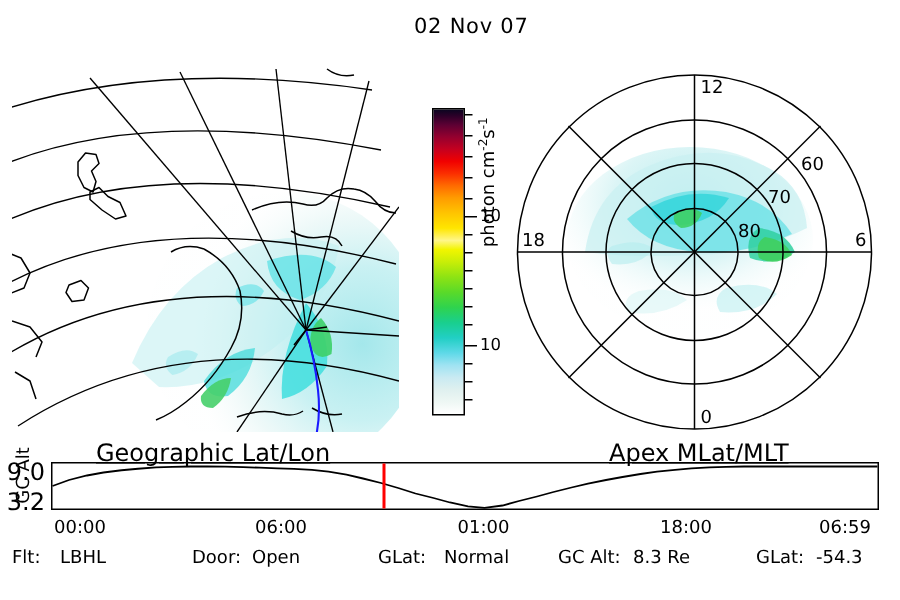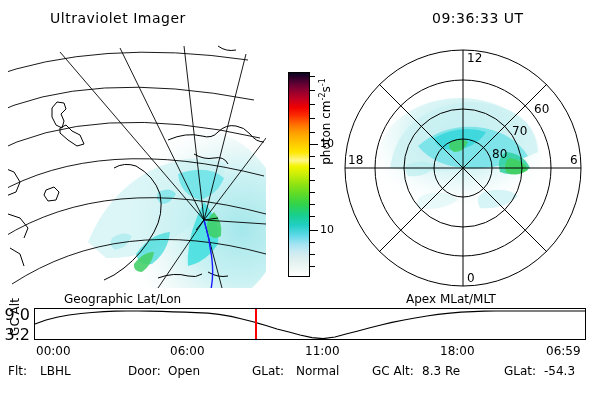--- a/index.html
+++ b/index.html
@@ -86,23 +86,24 @@
     font-size: 12px;
     transform: rotate(-90deg);
     transform-origin: 50% 50%;
     text-align: center;
     white-space: nowrap;
   }
   #cb-axis-label sup { font-size: 8px; vertical-align: super; }
 
   
   .panel-caption {
-    font-size: 12px;
+    font-size: 16px;
     white-space: nowrap;
     top: 292px;
+    text-decoration: underline;
   }
   #geo-caption  { left: 64px; }
   #apex-caption { left: 406px; }
 
   
   #orbit-strip { left: 34px; top: 308px; width: 552px; height: 32px; }
   #orbit-frame {
     left: 0; top: 0; width: 552px; height: 32px;
     border: 1px solid #000;
     box-sizing: border-box;
@@ -138,22 +139,21 @@
   }
   .status-row { position: absolute; left: 0; width: 590px; height: 16px; }
   #status-row-0 { top: 0; }
   #status-row-1 { top: 16px; }
   .status-cell { position: absolute; white-space: nowrap; }
 </style>
 </head>
 <body>
 
 <div id="header" class="abs">
-  <span class="abs h-title">Ultraviolet Imager</span>
-  <span class="abs h-time">09:36:33 UT</span>
+  <span class="abs h-date">02 Nov 07</span>
 </div>
 
 <div id="geo-panel" class="abs">
   <svg width="258" height="246" viewBox="0 0 258 246">
     <defs>
       <clipPath id="geoclip">
           <rect x="0" y="0" width="258" height="246"></rect>
         </clipPath>
       <radialGradient id="auroraGeo" cx="0.78" cy="0.55" r="0.62">
         <stop offset="0%" stop-color="#9fe6ea" stop-opacity="0.95"></stop>
@@ -315,21 +315,21 @@
 <div id="orbit-strip" class="abs">
   <div id="orbit-frame" class="abs"></div>
   <svg id="orbit-svg" class="abs" width="552" height="32" viewBox="0 0 552 32">
     <polyline fill="none" stroke="#000000" stroke-width="1.2" points="1,16 12,12 24,9 35,7 47,5.5 58,4.5 70,3.6 81,3.2 93,3 104,3 116,3.1 128,3.4 139,3.8 151,4.2 162,4.6 174,5.2 185,6.4 197,8.4 208,11 220,14 232,17.5 243,21 255,24 266,27 278,29.6 289,30.6 301,29 312,26 324,23 335,20 347,17 358,14.4 370,12 381,10 393,8 404,6.4 416,5.2 427,4.2 439,3.6 450,3.2 462,3 473,3 485,3 496,3 508,3 519,3 531,3 543,3 551,3"></polyline>
   </svg>
   <div id="orbit-marker" class="abs" style="left:221px"></div>
 </div>
 
 <div class="abs time-tick-label" style="left:36px">00:00</div>
 <div class="abs time-tick-label" style="left:170px">06:00</div>
-<div class="abs time-tick-label" style="left:305px">11:00</div>
+<div class="abs time-tick-label" style="left:305px">01:00</div>
 <div class="abs time-tick-label" style="left:440px">18:00</div>
 <div class="abs time-tick-label" style="left:546px">06:59</div>
 
 <div id="status" class="abs">
   <div id="status-row-0" class="status-row">
     <span class="status-cell" style="left:0px">Flt:</span>
     <span class="status-cell" style="left:32px">LBHL</span>
     <span class="status-cell" style="left:120px">Door:</span>
     <span class="status-cell" style="left:160px">Open</span>
     <span class="status-cell" style="left:244px">GLat:</span>

